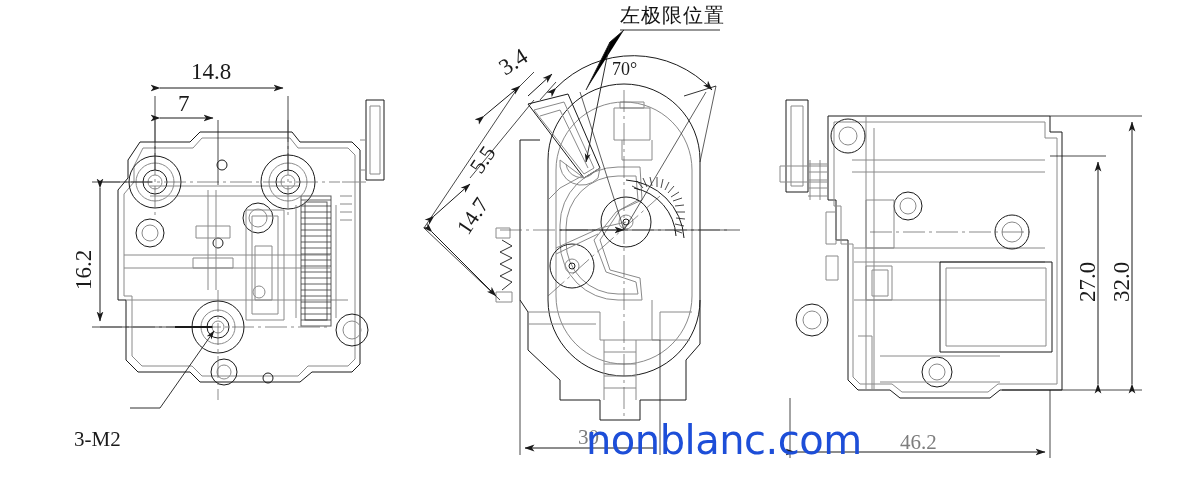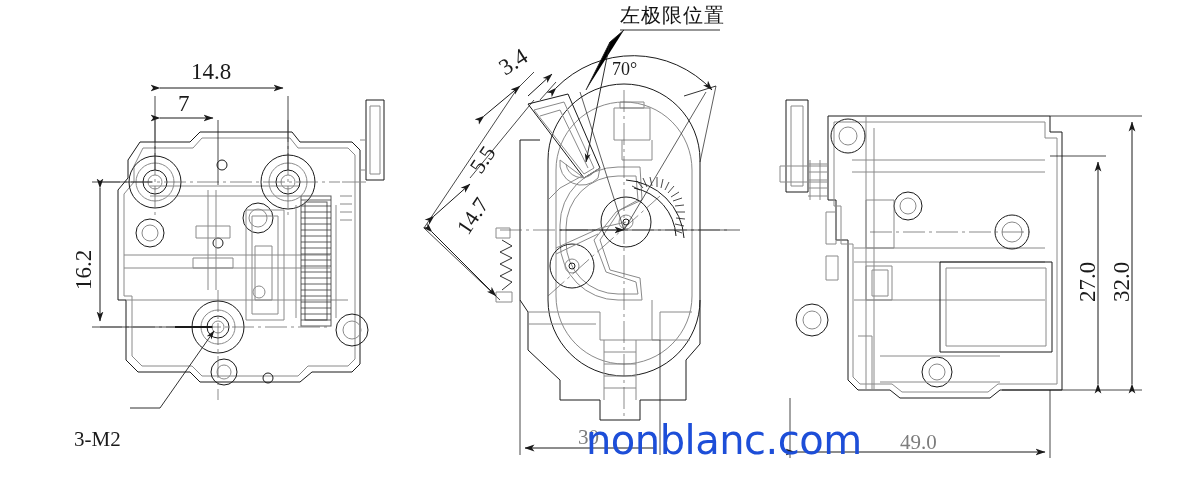--- a/index.html
+++ b/index.html
@@ -328,17 +328,17 @@
   <div class="dim-text" style="left:612px; top:60px; font-size:18px;">70°</div>
 
   <div class="dim-text faint" style="left:578px; top:427px; font-size:21px;">30</div>
 
   <div class="cjk" style="left:620px; top:5px; font-size:20px; letter-spacing:1px;">左极限位置</div>
 
   <div class="dim-text rot90" style="left:1076px; top:302px; font-size:23px;">27.0</div>
 
   <div class="dim-text rot90" style="left:1110px; top:302px; font-size:23px;">32.0</div>
 
-  <div class="dim-text faint" style="left:900px; top:432px; font-size:21px;">49.0</div>
+  <div class="dim-text faint" style="left:900px; top:432px; font-size:21px;">46.2</div>
 
   <div class="watermark" style="left:586px; top:420px; font-size:40px;">nonblanc.com</div>
 
 </div>
 
 </body></html>

